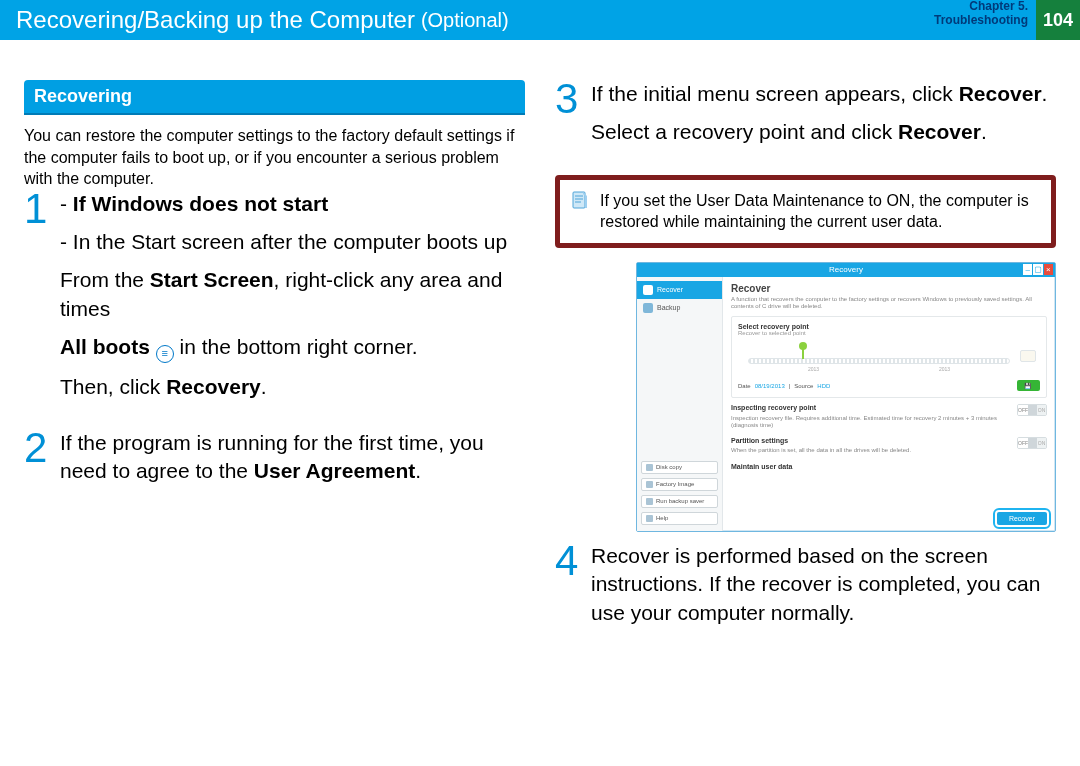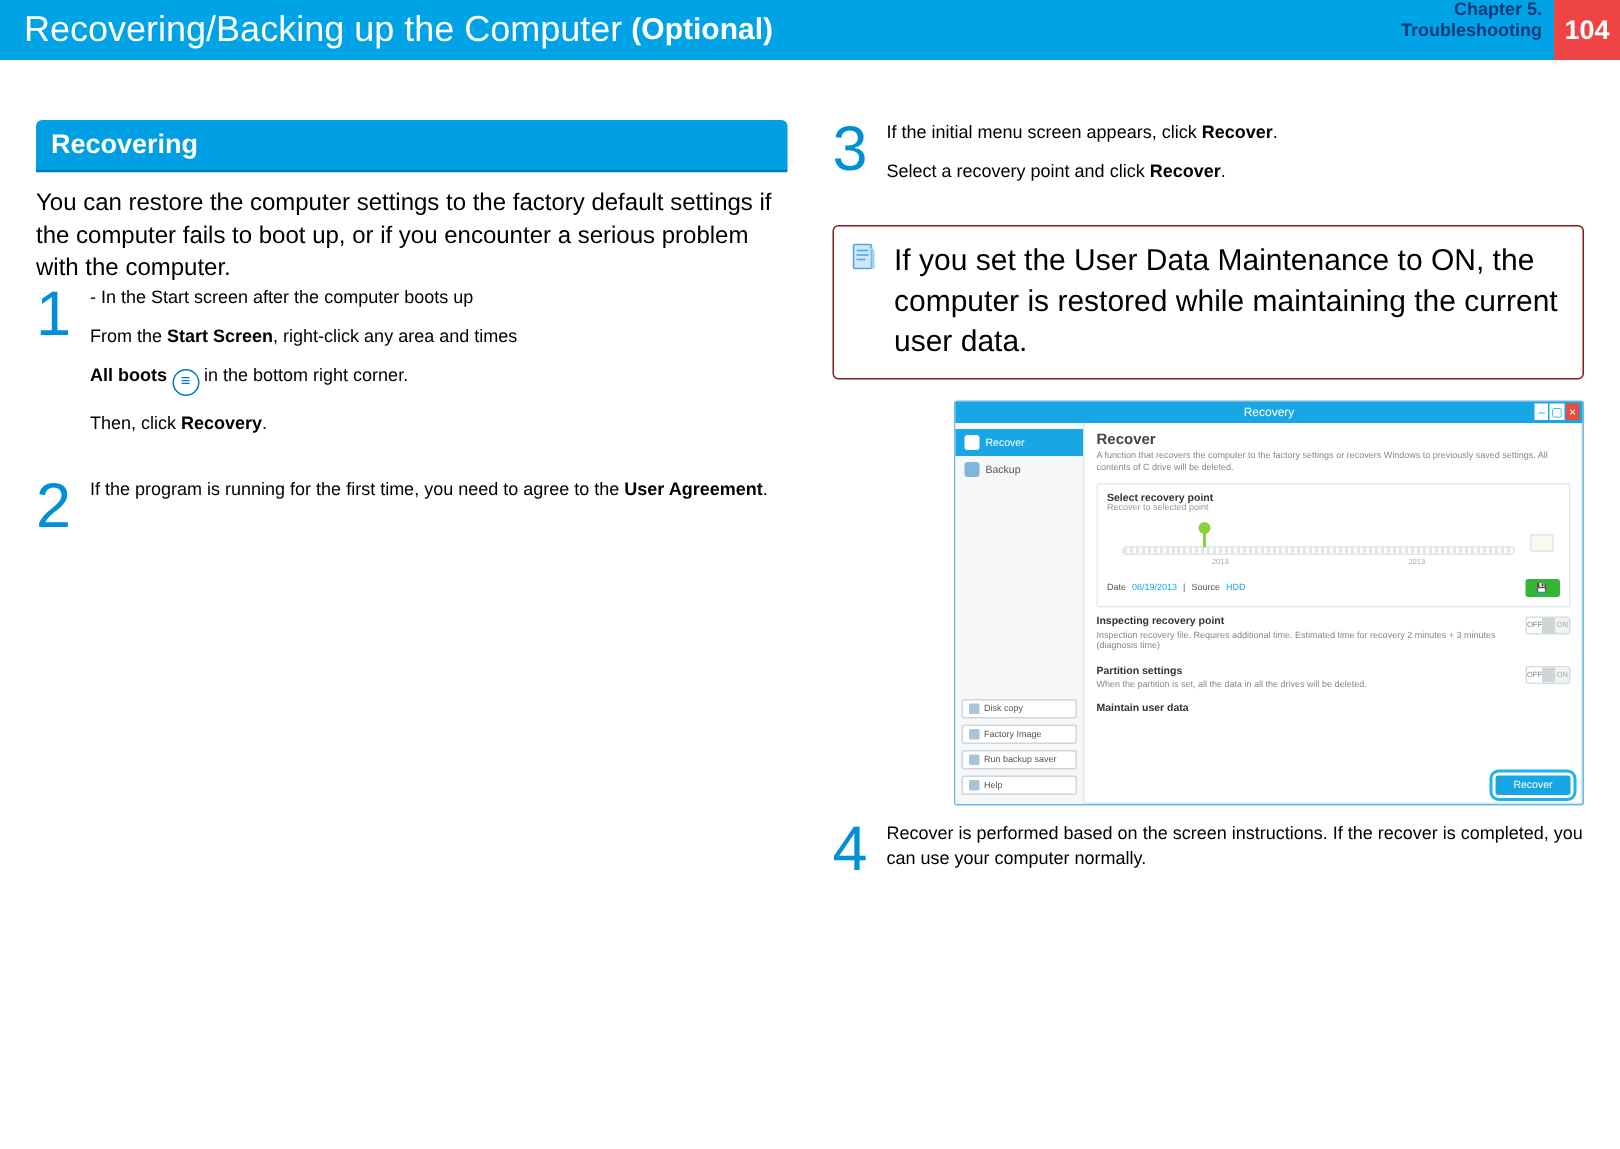--- a/index.html
+++ b/index.html
@@ -17,39 +17,39 @@
   .header {
     height: 40px;
     background: #00a3e6;
     color: #fff;
     display: flex;
     align-items: center;
     padding: 0 0 0 16px;
     position: relative;
   }
   .header-title { font-size: 24px; font-weight: 400; }
-  .header-sub   { font-size: 20px; font-weight: 700; margin-left: 6px; }
+  .header-sub   { font-size: 20px; font-weight: 400; margin-left: 6px; }
   .header-right {
     margin-left: auto;
     display: flex;
     align-items: flex-start;
     height: 100%;
   }
   .chapter-block {
     text-align: right;
     color: #003a7a;
     font-size: 12px;
     font-weight: 700;
     line-height: 1.15;
     padding-right: 8px;
   }
   .pagenum {
     width: 44px;
     height: 100%;
-    background: #ef4444;
+    background: #15803d;
     color: #fff;
     display: flex;
     align-items: center;
     justify-content: center;
     font-size: 18px;
     font-weight: 700;
   }
 
   
   .cols { display: flex; padding: 40px 24px 0 24px; gap: 30px; }
@@ -74,21 +74,21 @@
   
   .step { display: flex; align-items: flex-start; margin-bottom: 18px; }
   .step-num {
     font-size: 42px;
     color: #0090d6;
     font-weight: 300;
     line-height: 0.9;
     width: 36px;
     flex-shrink: 0;
   }
-  .step-body { flex: 1; font-size: 12px; line-height: 1.35; }
+  .step-body { flex: 1; font-size: 21px; line-height: 1.35; }
   .step-body p { margin-bottom: 10px; }
   .dash-item::before { content: "- "; }
   .dash-item { margin-bottom: 4px; }
   .indent { margin-left: 0; }
 
   b { font-weight: 700; }
 
   .allapps-icon {
     display: inline-flex;
     width: 18px; height: 18px;
@@ -100,25 +100,25 @@
   }
   .allapps-icon::before {
     content: "≡";
     font-size: 11px;
     color: #0078c8;
     line-height: 1;
   }
 
   
   .info-box {
-    border: 1px solid #7f1d1d;
+    border: 5px solid #7f1d1d;
     border-radius: 4px;
     padding: 10px 12px 10px 40px;
     position: relative;
-    font-size: 20px;
+    font-size: 16px;
     line-height: 1.35;
     margin: 12px 0 14px 0;
   }
   .info-box .note-icon {
     position: absolute;
     left: 10px; top: 10px;
     width: 20px; height: 20px;
   }
 
   
@@ -297,20 +297,21 @@
   <div class="col">
 
     <div class="section-label">Recovering</div>
 
     <p class="body-text">You can restore the computer settings to the factory default settings if the computer fails to boot up, or if you encounter a serious problem with the computer.</p>
 
     
     <div class="step">
       <div class="step-num">1</div>
       <div class="step-body">
+        <p class="dash-item"><b>If Windows does not start</b></p>
         <p class="dash-item">In the Start screen after the computer boots up</p>
         <p>
           <span>From the </span><b>Start Screen</b><span>, right-click any area and times</span>
         </p>
         <p>
           <b>All boots</b>
           <span class="allapps-icon"></span>
           <span> in the bottom right corner.</span>
         </p>
         <p>

